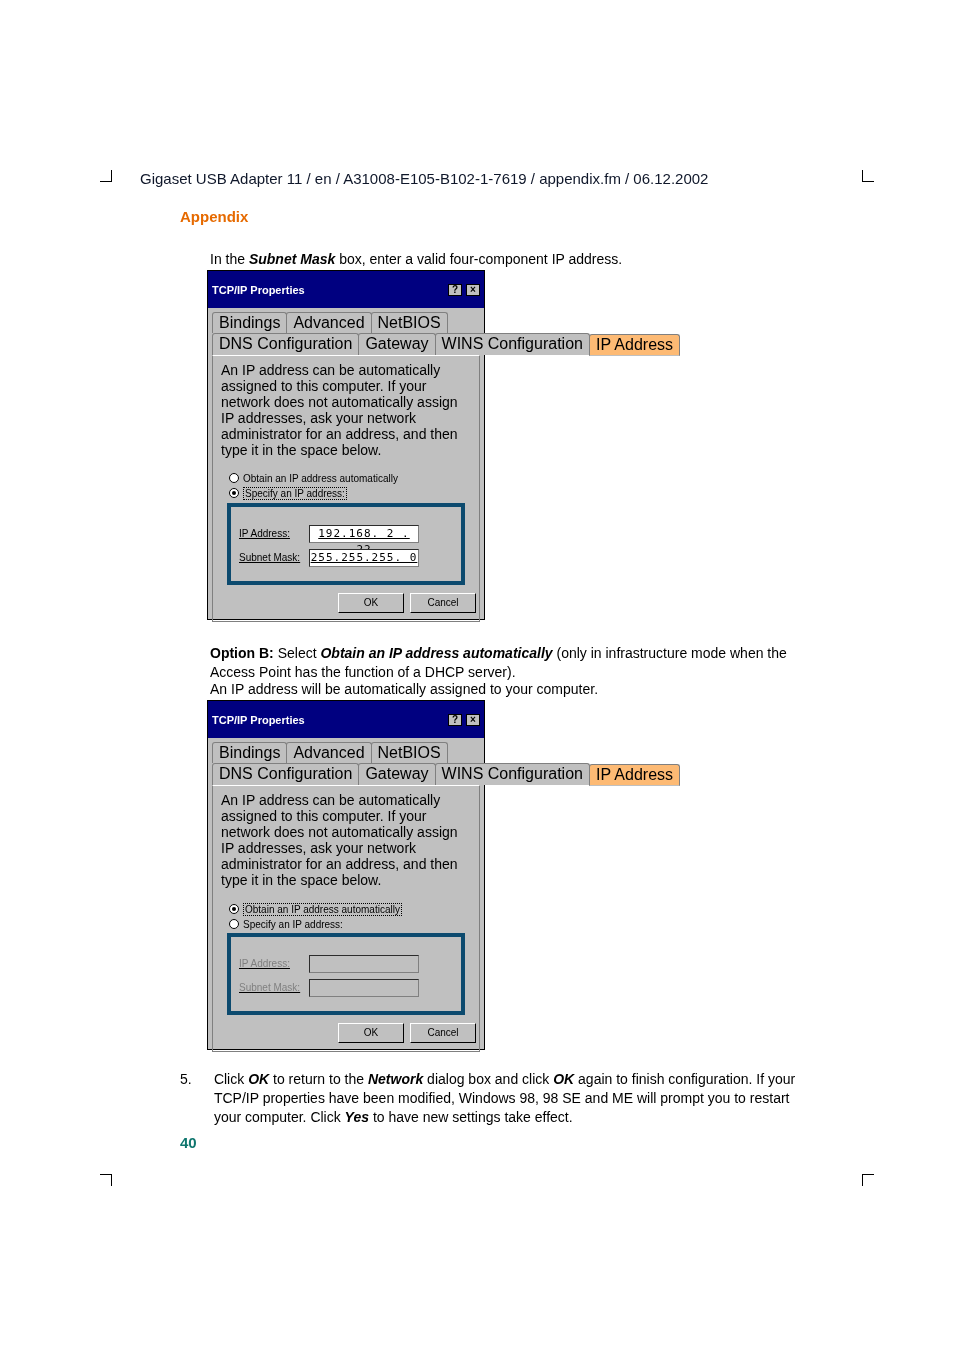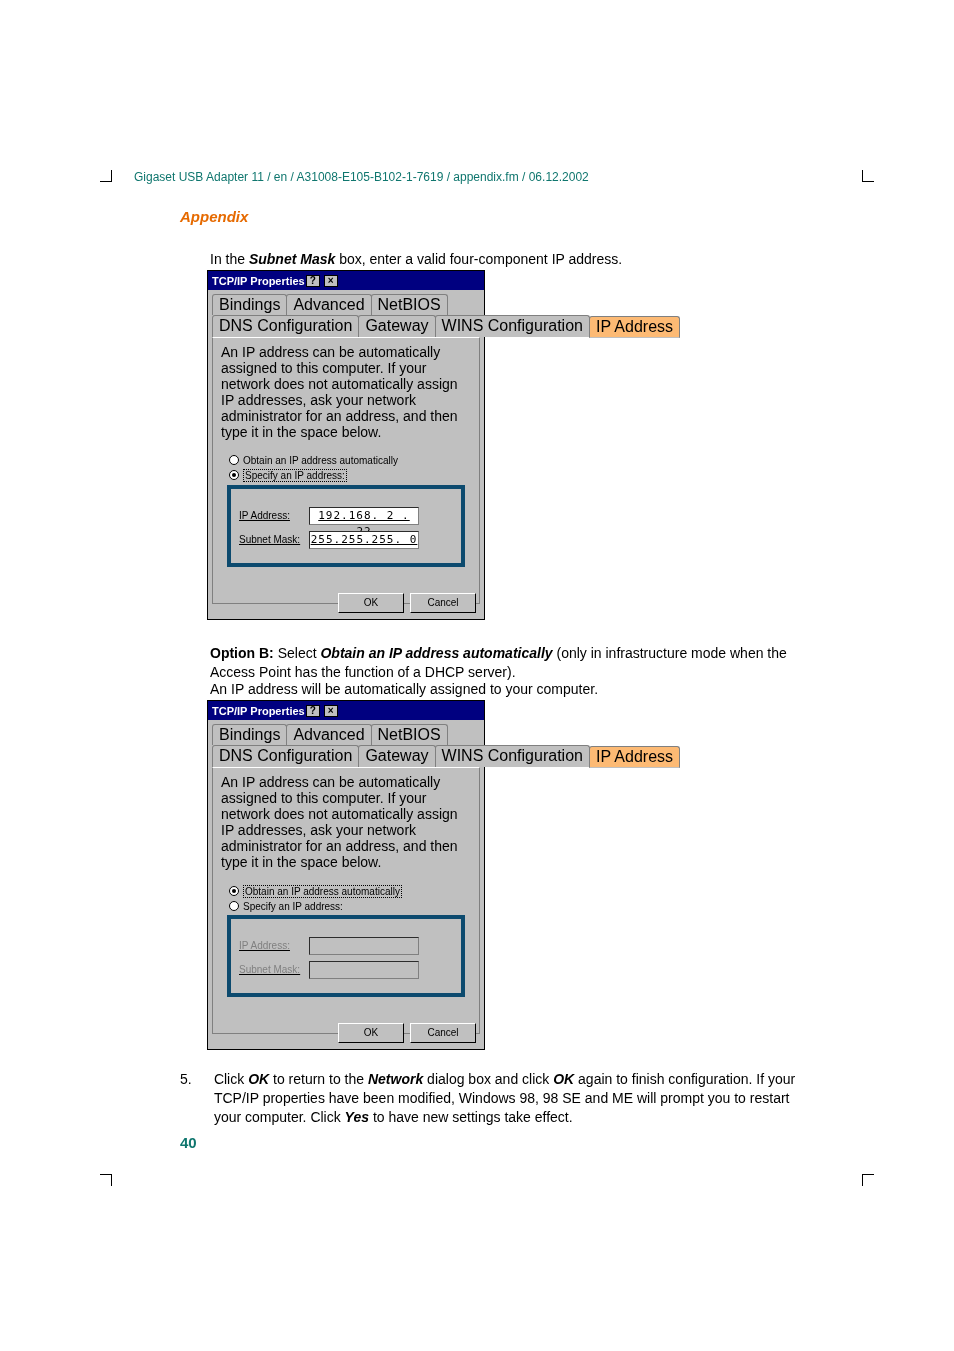--- a/index.html
+++ b/index.html
@@ -14,31 +14,30 @@
   .crop-tl, .crop-tr, .crop-bl, .crop-br {
     position: absolute; width: 12px; height: 12px;
   }
   .crop-tl { top: 170px; left: 100px; border-right:1px solid #000; border-bottom:1px solid #000;}
   .crop-tr { top: 170px; right: 80px; border-left:1px solid #000; border-bottom:1px solid #000;}
   .crop-bl { bottom: 165px; left: 100px; border-right:1px solid #000; border-top:1px solid #000;}
   .crop-br { bottom: 165px; right: 80px; border-left:1px solid #000; border-top:1px solid #000;}
 
   .header-path {
     position: absolute;
-    top: 170px; left: 134px;
-    font-size: 12px;
-    color: #0f766e;
+    top: 170px; left: 140px;
+    font-size: 15px;
+    color: #0f172a;
   }
   .appendix-title {
     position: absolute;
     top: 208px; left: 180px;
     font-size: 15px;
     font-weight: bold;
     color: #e66a00;
-    font-style: italic;
   }
   .body-text {
     position: absolute;
     left: 210px;
     width: 620px;
     font-size: 14px;
     line-height: 1.35;
   }
   .intro1 { top: 250px; }
   .option-b { top: 644px; }
@@ -63,22 +62,22 @@
     font-family: "MS Sans Serif", Tahoma, sans-serif;
     font-size: 10px;
   }
   .dlg1 { top: 270px; height: 350px;}
   .dlg2 { top: 700px; height: 350px;}
   .titlebar {
     background: #000080;
     color: #fff;
     font-weight: bold;
     font-size: 11px;
-    padding: 3px 4px;
-    display: flex; align-items:center;
+    padding: 12px 4px;
+    display: flex; justify-content: space-between; align-items:center;
   }
   .title-buttons span {
     display:inline-block; width:14px; height:12px;
     background:#c0c0c0; border:1px solid #000; margin-left:1px;
     text-align:center; line-height:10px; color:#000; font-size:10px;
   }
   .tabrow {
     display:flex; padding: 4px 4px 0 4px; gap:0;
   }
   .tabrow2 { padding-top:0;}

